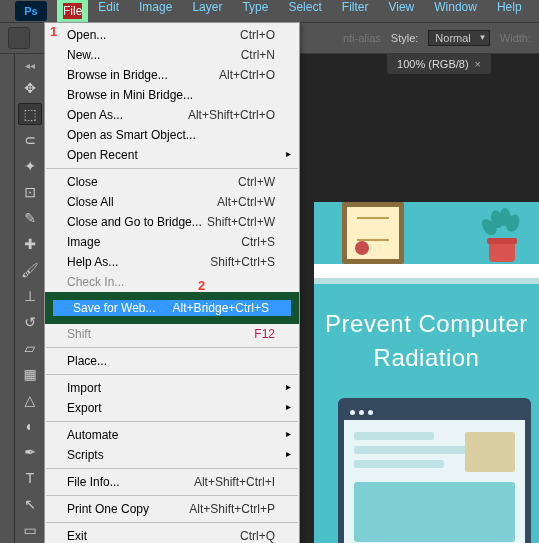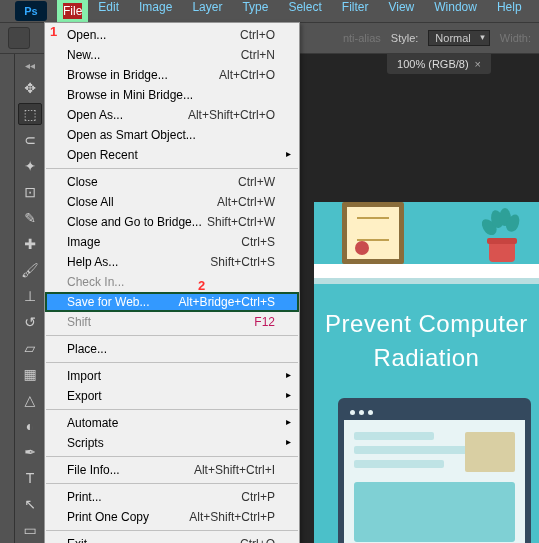--- a/index.html
+++ b/index.html
@@ -46,21 +46,21 @@
 .mdot{width:5px;height:5px;border-radius:50%;background:#e8f4f5;}
 .mrow{position:absolute;left:10px;height:8px;background:#bfe3e5;border-radius:2px;}
 .r1{top:28px;width:80px;} .r2{top:42px;width:120px;} .r3{top:56px;width:90px;}
 .mbox{position:absolute;top:28px;right:10px;width:50px;height:40px;background:#d9cfa3;border-radius:2px;}
 .mpanel{position:absolute;top:78px;left:10px;right:10px;height:60px;background:#7fd0d4;border-radius:3px;}
 
 
 .dropdown { position: absolute; top: 22px; left: 44px; width: 256px; background: #f0f0f0; border: 1px solid #979797; box-shadow: 2px 2px 4px rgba(0,0,0,0.3); z-index: 100; font-size: 12px; color: #000; padding: 2px 0; }
 .dd-item { display: flex; justify-content: space-between; padding: 3px 24px 3px 22px; cursor: default; position: relative; }
 .dd-item.disabled { color: #8a8a8a; }
-.dd-item.hl { background: #3399ff; color: #fff; border: 2px solid #14532d; padding: 1px 22px 1px 20px; }
+.dd-item.hl { background: #3399ff; color: #fff; border: 8px solid #14532d; padding: 1px 22px 1px 20px; }
 .dd-sep { height: 1px; background: #c0c0c0; margin: 3px 1px; }
 .dd-sub::after { content: '▸'; position: absolute; right: 8px; font-size: 10px; }
 .shortcut { color: #333; font-size: 12px; }
 .dd-item.hl .shortcut { color: #fff; }
 .dd-item.disabled .shortcut { color: #be185d; }
 
 .annot { position: absolute; color: #ff3030; font-weight: bold; font-size: 13px; z-index: 200; }
 .a1 { top: 24px; left: 50px; } .a2 { top: 278px; left: 198px; }
 </style>
 </head>
@@ -228,24 +228,20 @@
     <div class="dd-item dd-sub">
       <span>Scripts</span>
     </div>
     <div class="dd-sep"></div>
     <div class="dd-item">
       <span>File Info...</span>
       <span class="shortcut">Alt+Shift+Ctrl+I</span>
     </div>
     <div class="dd-sep"></div>
     <div class="dd-item">
-      <span>Print...</span>
-      <span class="shortcut">Ctrl+P</span>
-    </div>
-    <div class="dd-item">
       <span>Print One Copy</span>
       <span class="shortcut">Alt+Shift+Ctrl+P</span>
     </div>
     <div class="dd-sep"></div>
     <div class="dd-item">
       <span>Exit</span>
       <span class="shortcut">Ctrl+Q</span>
     </div>
   </div>
 

